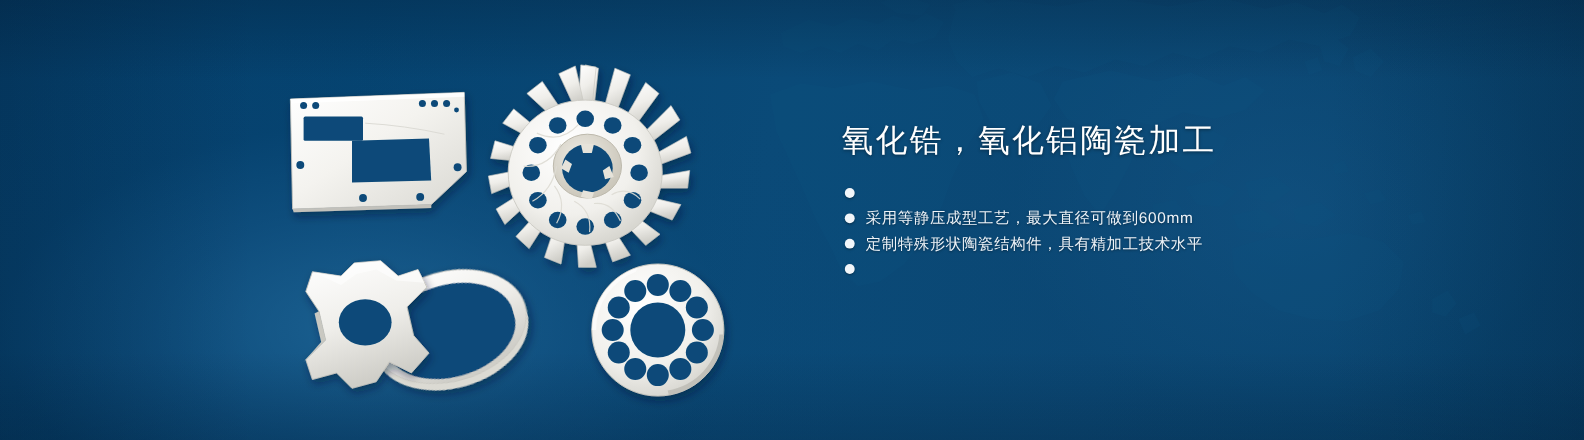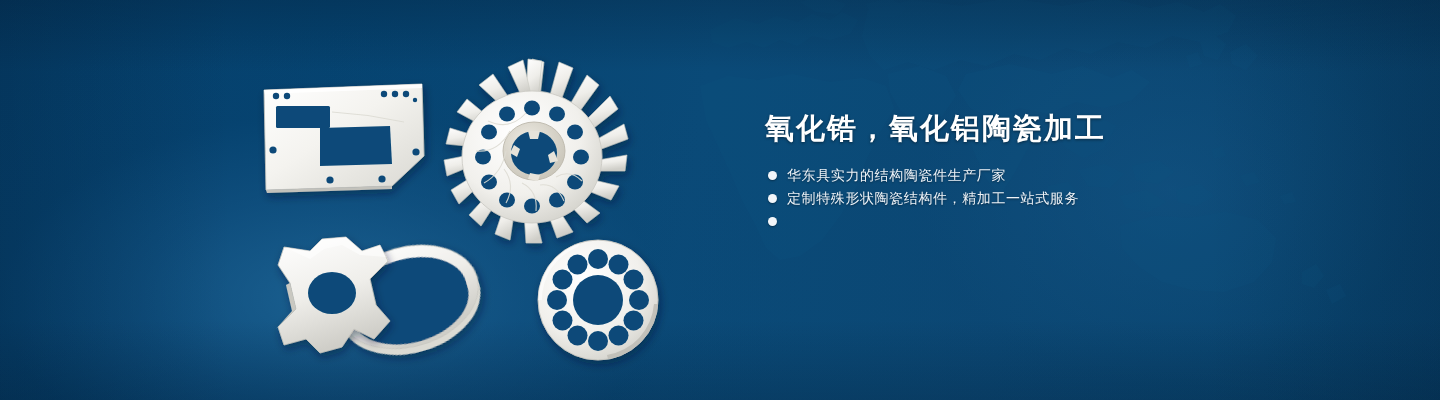--- a/index.html
+++ b/index.html
@@ -34,21 +34,21 @@
       linear-gradient(to right, rgba(2,28,52,.26) 0%, rgba(2,28,52,0) 16%, rgba(2,28,52,0) 84%, rgba(2,28,52,.22) 100%);
     pointer-events:none;
   }
   .world-map{position:absolute;right:0;top:-10px;width:760px;height:330px;opacity:.30;pointer-events:none;}
   .world-map svg{width:100%;height:100%;display:block;}
 
   
   .copy{position:absolute;left:765px;top:108px;width:560px;}
   .headline{
     font-size:29px;line-height:40px;color:#ffffff;letter-spacing:2px;
-    font-weight:700;white-space:nowrap;
+    font-weight:400;white-space:nowrap;
     text-shadow:0 1px 3px rgba(0,0,0,.45);
   }
   .bullets{margin:0;padding:0;list-style:none;margin-top:16px;}
   .bullet-row{display:flex;align-items:center;height:22px;margin-bottom:1px;}
   .bullet-dot{
     width:9px;height:9px;border-radius:50%;background:#f2f6fa;
     flex:0 0 auto;margin-right:10px;margin-left:3px;
     box-shadow:0 1px 2px rgba(0,0,0,.35);
   }
   .bullet-text{
@@ -267,25 +267,28 @@
         <path d="M60 4 A60 60 0 0 1 10 59 L9 55 A56 56 0 0 0 56 4 Z" fill="#bdbcb5" opacity="0.85"></path>
       </g>
     </svg>
   </div>
 
   <div class="copy">
     <div class="headline">氧化锆，氧化铝陶瓷加工</div>
     <ul class="bullets">
       <li class="bullet-row">
         <span class="bullet-dot"></span>
-        <span class="bullet-text">华东具实力的结构陶瓷件生产厂家</span>
-      </li>
-      <li class="bullet-row">
-        <span class="bullet-dot"></span>
-        <span class="bullet-text">定制特殊形状陶瓷结构件，精加工一站式服务</span>
+      </li>
+      <li class="bullet-row">
+        <span class="bullet-dot"></span>
+        <span class="bullet-text">采用等静压成型工艺，最大直径可做到600mm</span>
+      </li>
+      <li class="bullet-row">
+        <span class="bullet-dot"></span>
+        <span class="bullet-text">定制特殊形状陶瓷结构件，具有精加工技术水平</span>
       </li>
       <li class="bullet-row">
         <span class="bullet-dot"></span>
       </li>
     </ul>
   </div>
 
 </div>
 
 </body></html>

